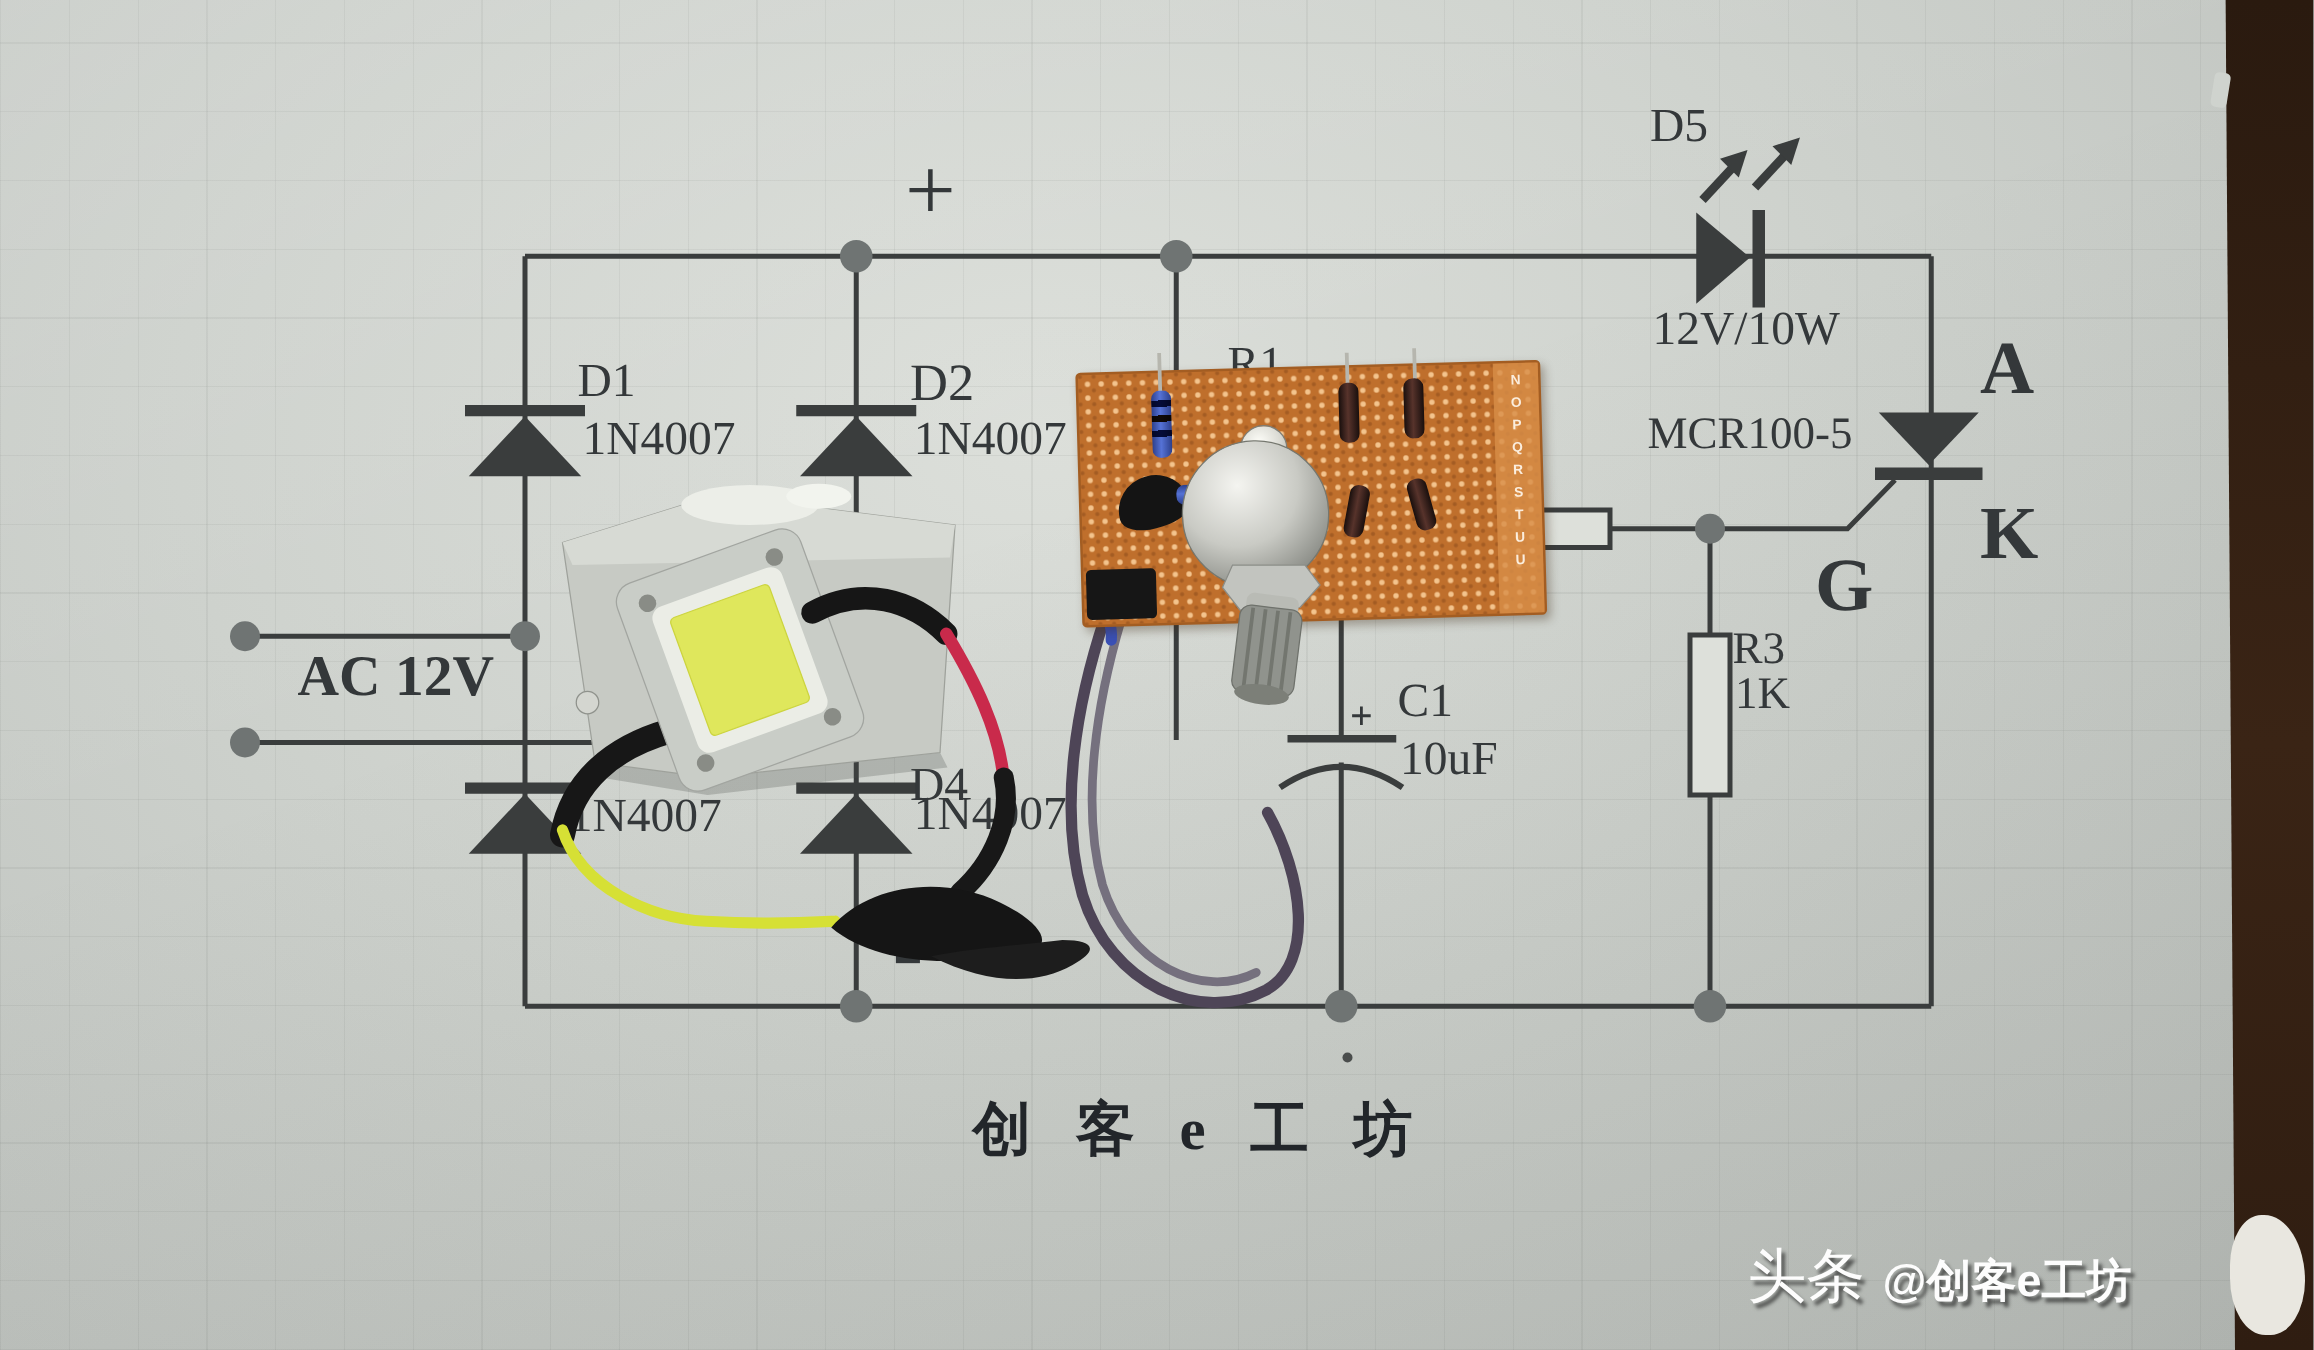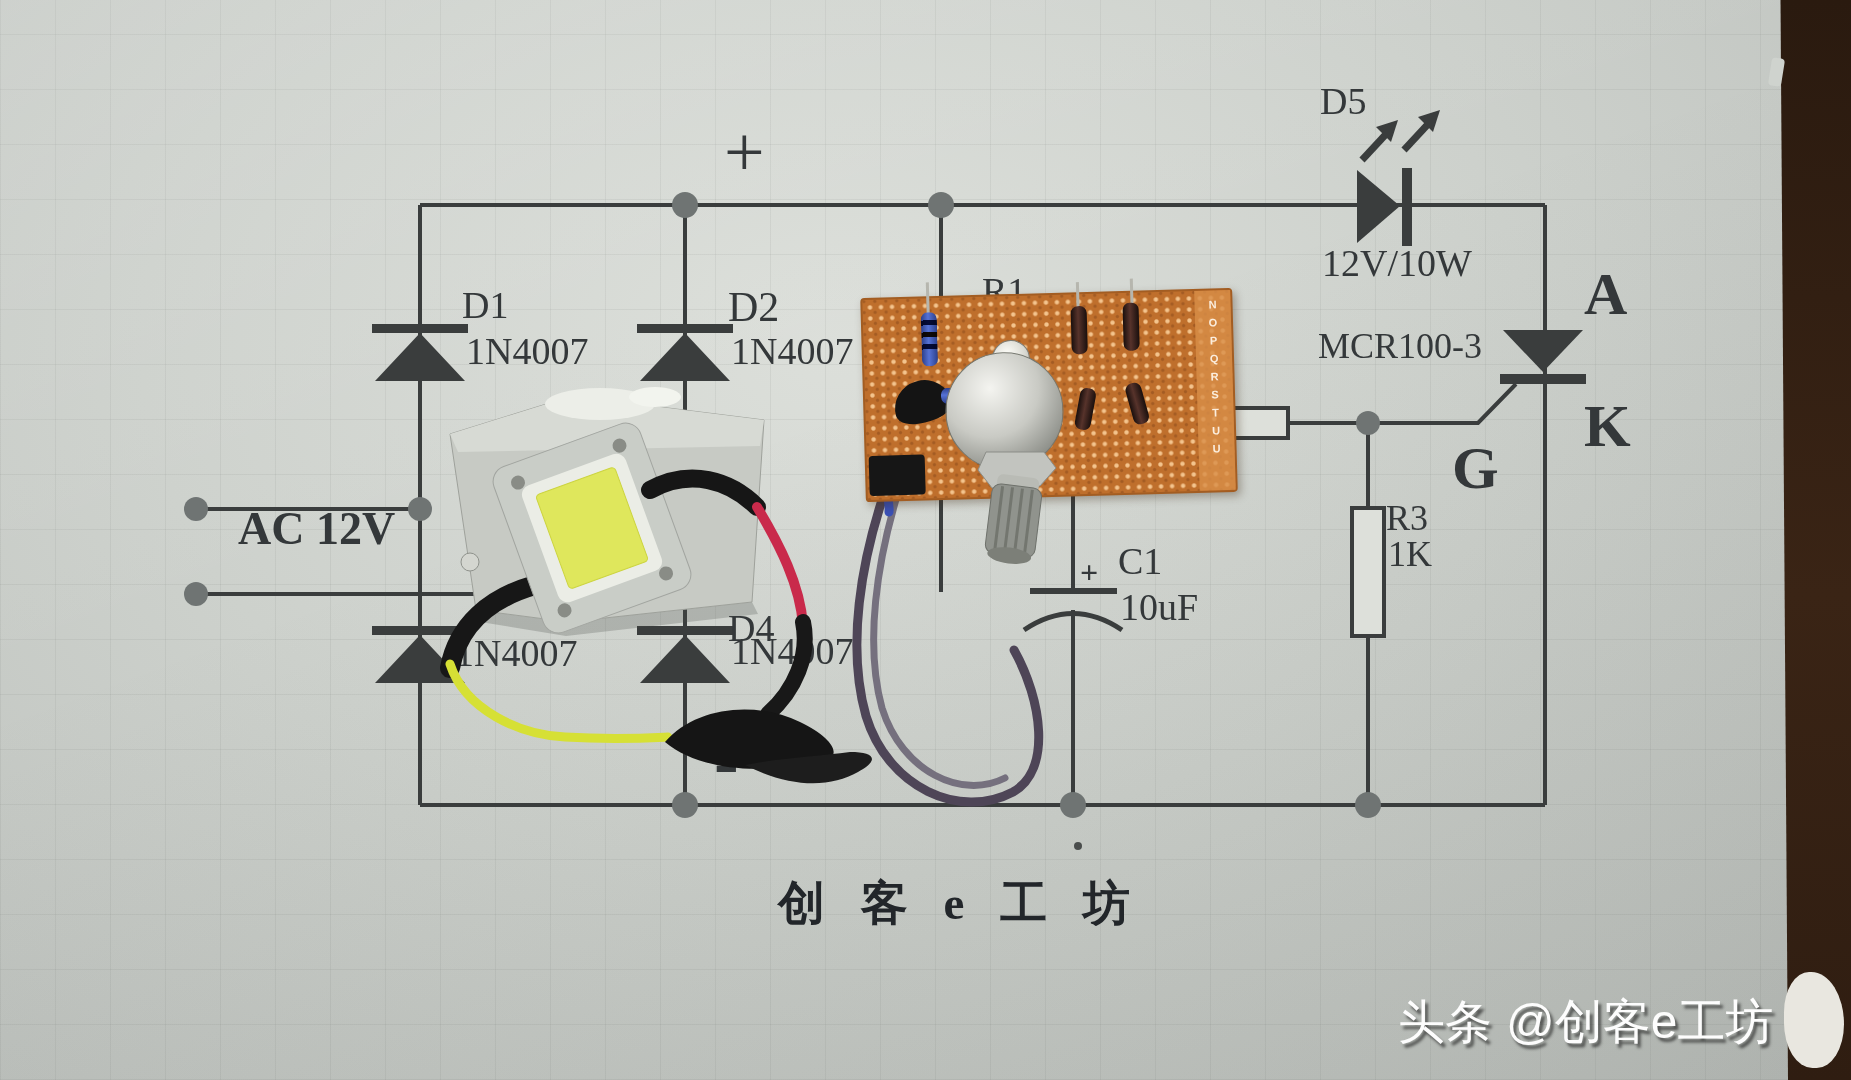--- a/index.html
+++ b/index.html
@@ -45,21 +45,21 @@
   
   #tableEdge{position:absolute;top:0;right:0;width:75px;height:1080px;
         background:linear-gradient(180deg,#2a1a0f,#3a2415 55%,#2f1d11);
         clip-path:polygon(6% 0, 100% 0, 100% 100%, 16% 100%);}
   .blob{position:absolute;background:#e9e7e0;}
   #title{position:absolute;left:700px;top:872px;width:520px;text-align:center;
         font-size:47px;font-weight:600;color:#22262a;letter-spacing:12px;}
   #wm{position:absolute;left:1398px;top:990px;width:420px;font-family:"Liberation Sans",sans-serif;
       color:#fdfdfd;text-shadow:3px 4px 3px rgba(15,15,15,.6);white-space:nowrap;}
   #wm .brand{font-size:47px;font-weight:400;}
-  #wm .handle{font-size:48px;font-weight:400;margin-left:14px;margin-top:21px;}
+  #wm .handle{font-size:36px;font-weight:700;margin-left:14px;margin-top:21px;}
 </style>
 </head>
 <body>
 
 <div id="stage">
   <div id="grid"></div>
   <div id="shade"></div>
 
   <svg width="1851" height="1080">
     <g stroke="#3a3d3d" stroke-width="4" fill="none">
@@ -120,33 +120,33 @@
       <circle cx="685" cy="805" r="13"></circle>
       <circle cx="1073" cy="805" r="13"></circle>
       <circle cx="1368" cy="805" r="13"></circle>
       <circle cx="1368" cy="423" r="12"></circle>
     </g>
     <circle cx="1078" cy="846" r="4" fill="#4a4d4c"></circle>
   </svg>
 
   <div class="lbl" style="left:724px;top:116px;font-size:72px;">+</div>
   <div class="lbl b" style="left:714px;top:724px;font-size:74px;">-</div>
-  <div class="lbl b" style="left:238px;top:506px;font-size:46px;">AC 12V</div>
+  <div class="lbl b" style="left:238px;top:518px;font-size:46px;">AC 12V</div>
 
   <div class="lbl" style="left:462px;top:286px;font-size:38px;">D1</div>
   <div class="lbl" style="left:466px;top:332px;font-size:38px;">1N4007</div>
   <div class="lbl" style="left:728px;top:286px;font-size:42px;">D2</div>
   <div class="lbl" style="left:731px;top:332px;font-size:38px;">1N4007</div>
   <div class="lbl" style="left:455px;top:634px;font-size:38px;">1N4007</div>
   <div class="lbl" style="left:728px;top:609px;font-size:38px;">D4</div>
   <div class="lbl" style="left:731px;top:632px;font-size:38px;">1N4007</div>
 
   <div class="lbl" style="left:1320px;top:82px;font-size:38px;">D5</div>
   <div class="lbl" style="left:1322px;top:244px;font-size:38px;">12V/10W</div>
-  <div class="lbl" style="left:1318px;top:328px;font-size:36px;">MCR100-3</div>
+  <div class="lbl" style="left:1318px;top:328px;font-size:36px;">MCR100-5</div>
   <div class="lbl b" style="left:1584px;top:264px;font-size:60px;">A</div>
   <div class="lbl b" style="left:1584px;top:396px;font-size:60px;">K</div>
   <div class="lbl b" style="left:1452px;top:438px;font-size:60px;">G</div>
 
   <div class="lbl" style="left:1386px;top:500px;font-size:36px;">R3</div>
   <div class="lbl" style="left:1388px;top:536px;font-size:36px;">1K</div>
 
   <div class="lbl b" style="left:1080px;top:556px;font-size:32px;">+</div>
   <div class="lbl" style="left:1118px;top:542px;font-size:38px;">C1</div>
   <div class="lbl" style="left:1120px;top:588px;font-size:38px;">10uF</div>

